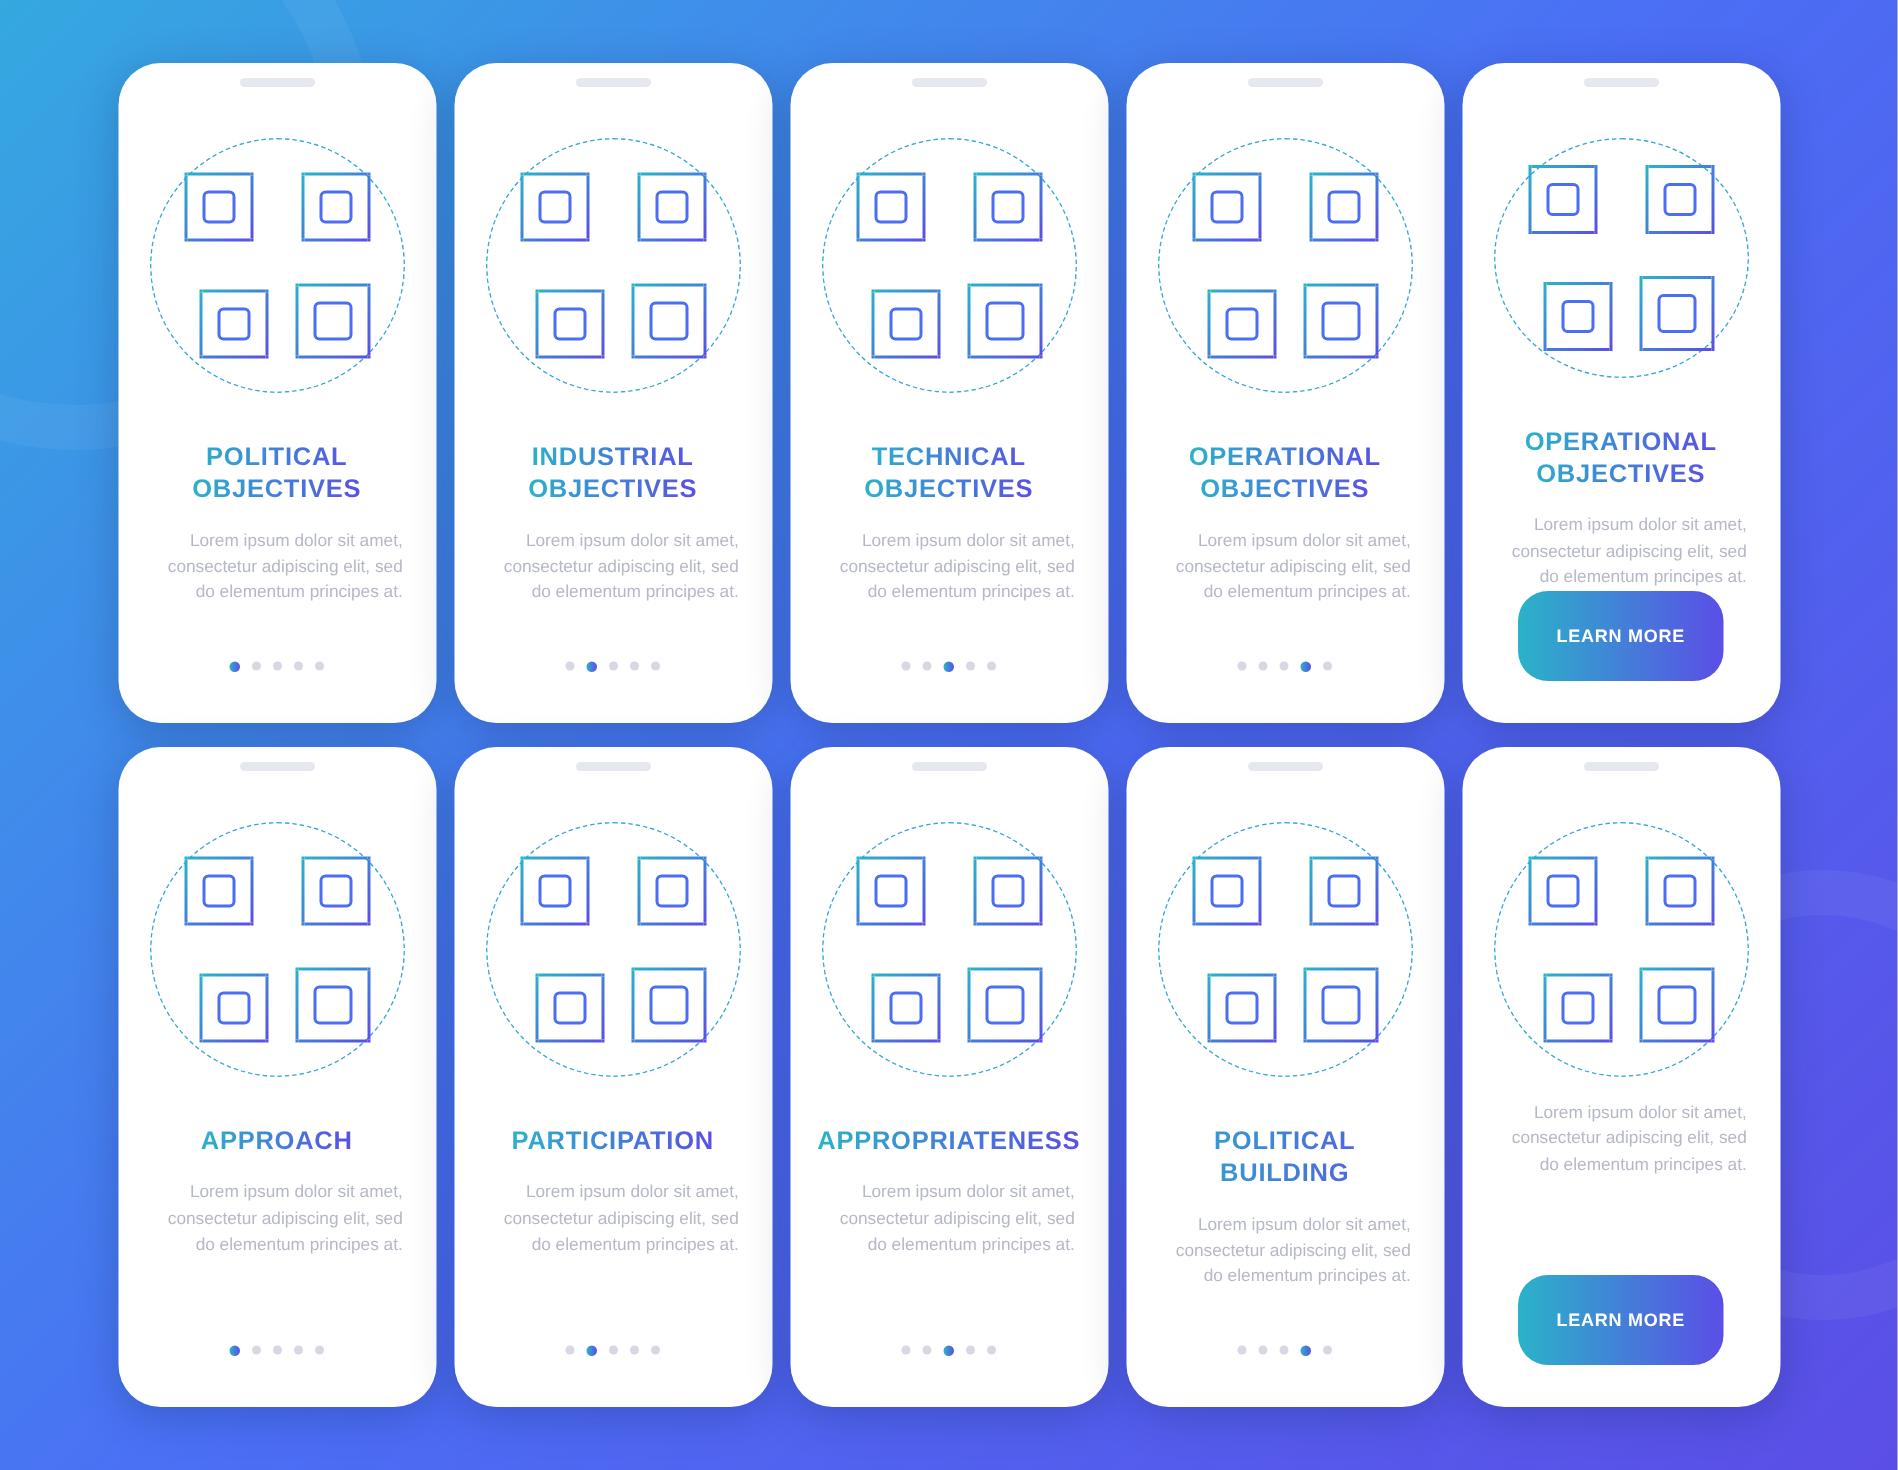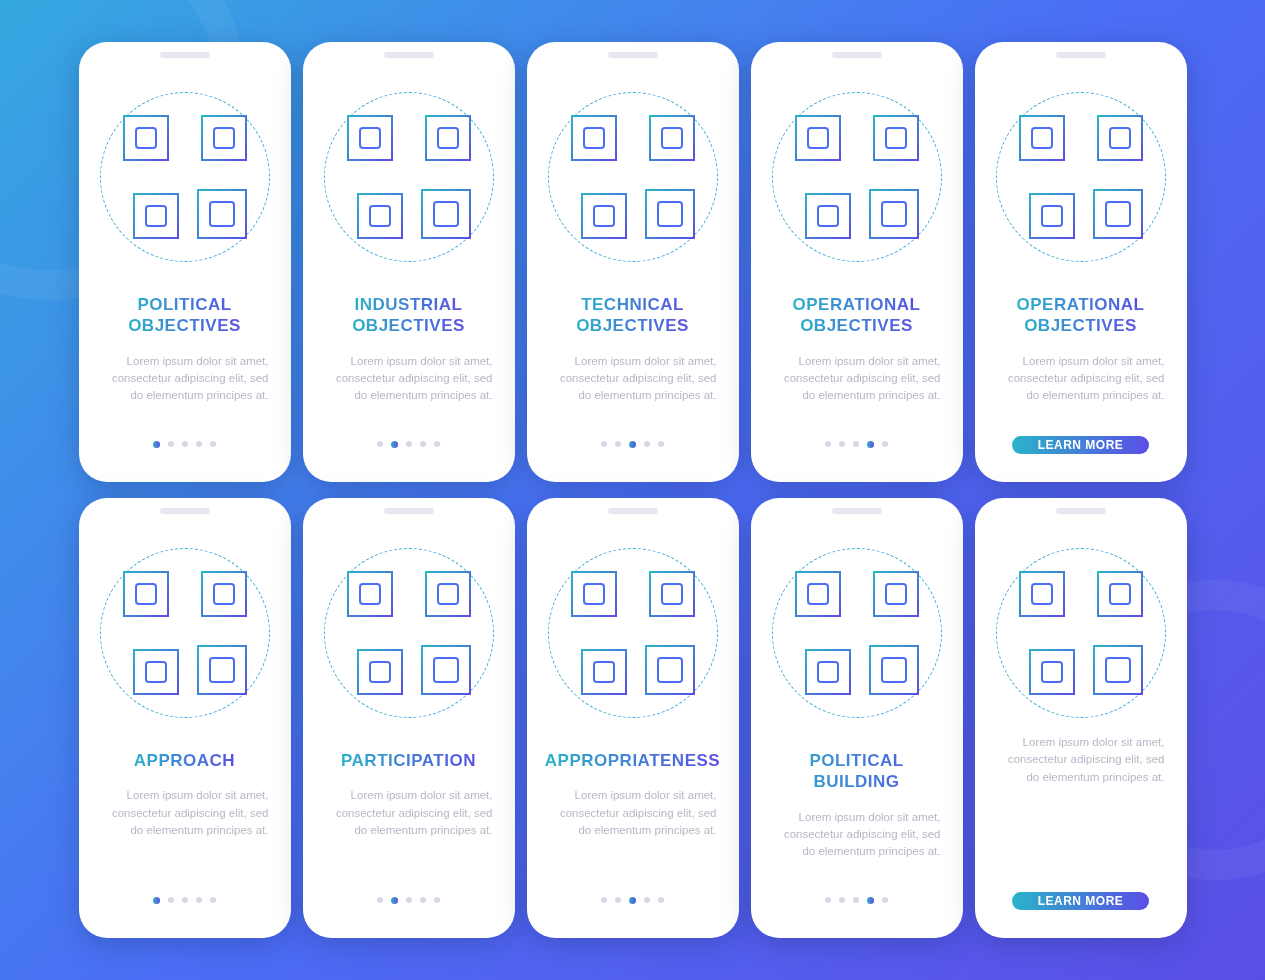--- a/index.html
+++ b/index.html
@@ -122,21 +122,21 @@
     background: #d6d9e4;
   }
   .dot.active {
     width: 7px;
     height: 7px;
     background: linear-gradient(90deg,#2ab3c9,#5b4ee6);
   }
   .learn {
     margin-top: auto;
     margin-bottom: 8px;
-    padding: 2px 26px;
+    padding: 23px 26px;
     border: none;
     border-radius: 20px;
     font-size: 12px;
     font-weight: 700;
     letter-spacing: 0.5px;
     color: #fff;
     background: linear-gradient(90deg, #2ab3c9, #5b4ee6);
     cursor: pointer;
   }
 </style>

